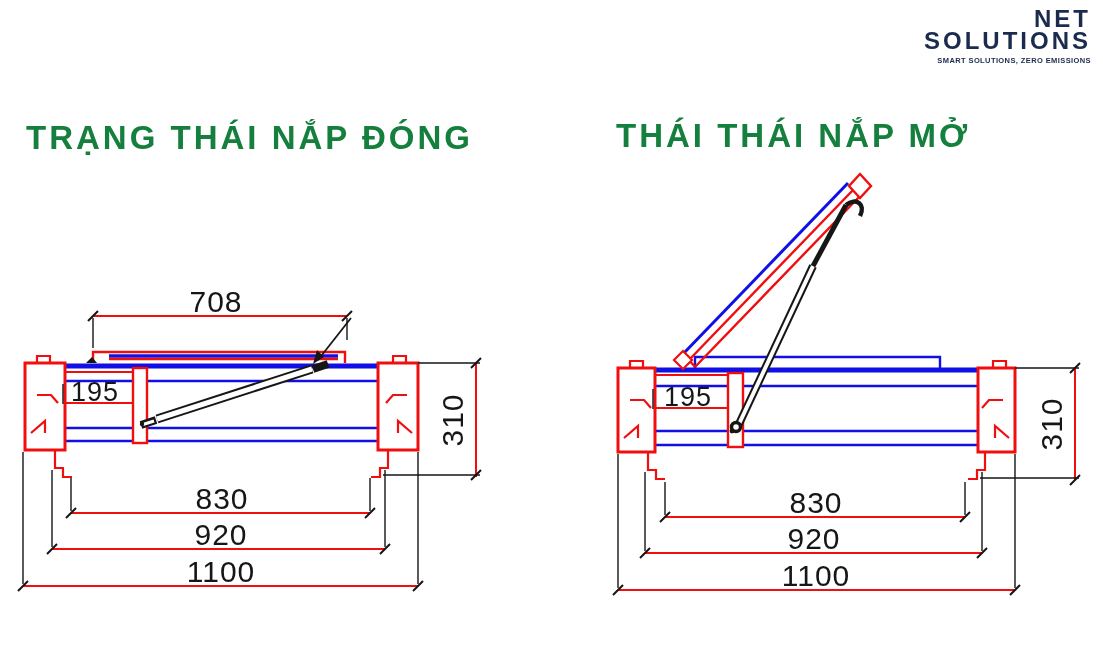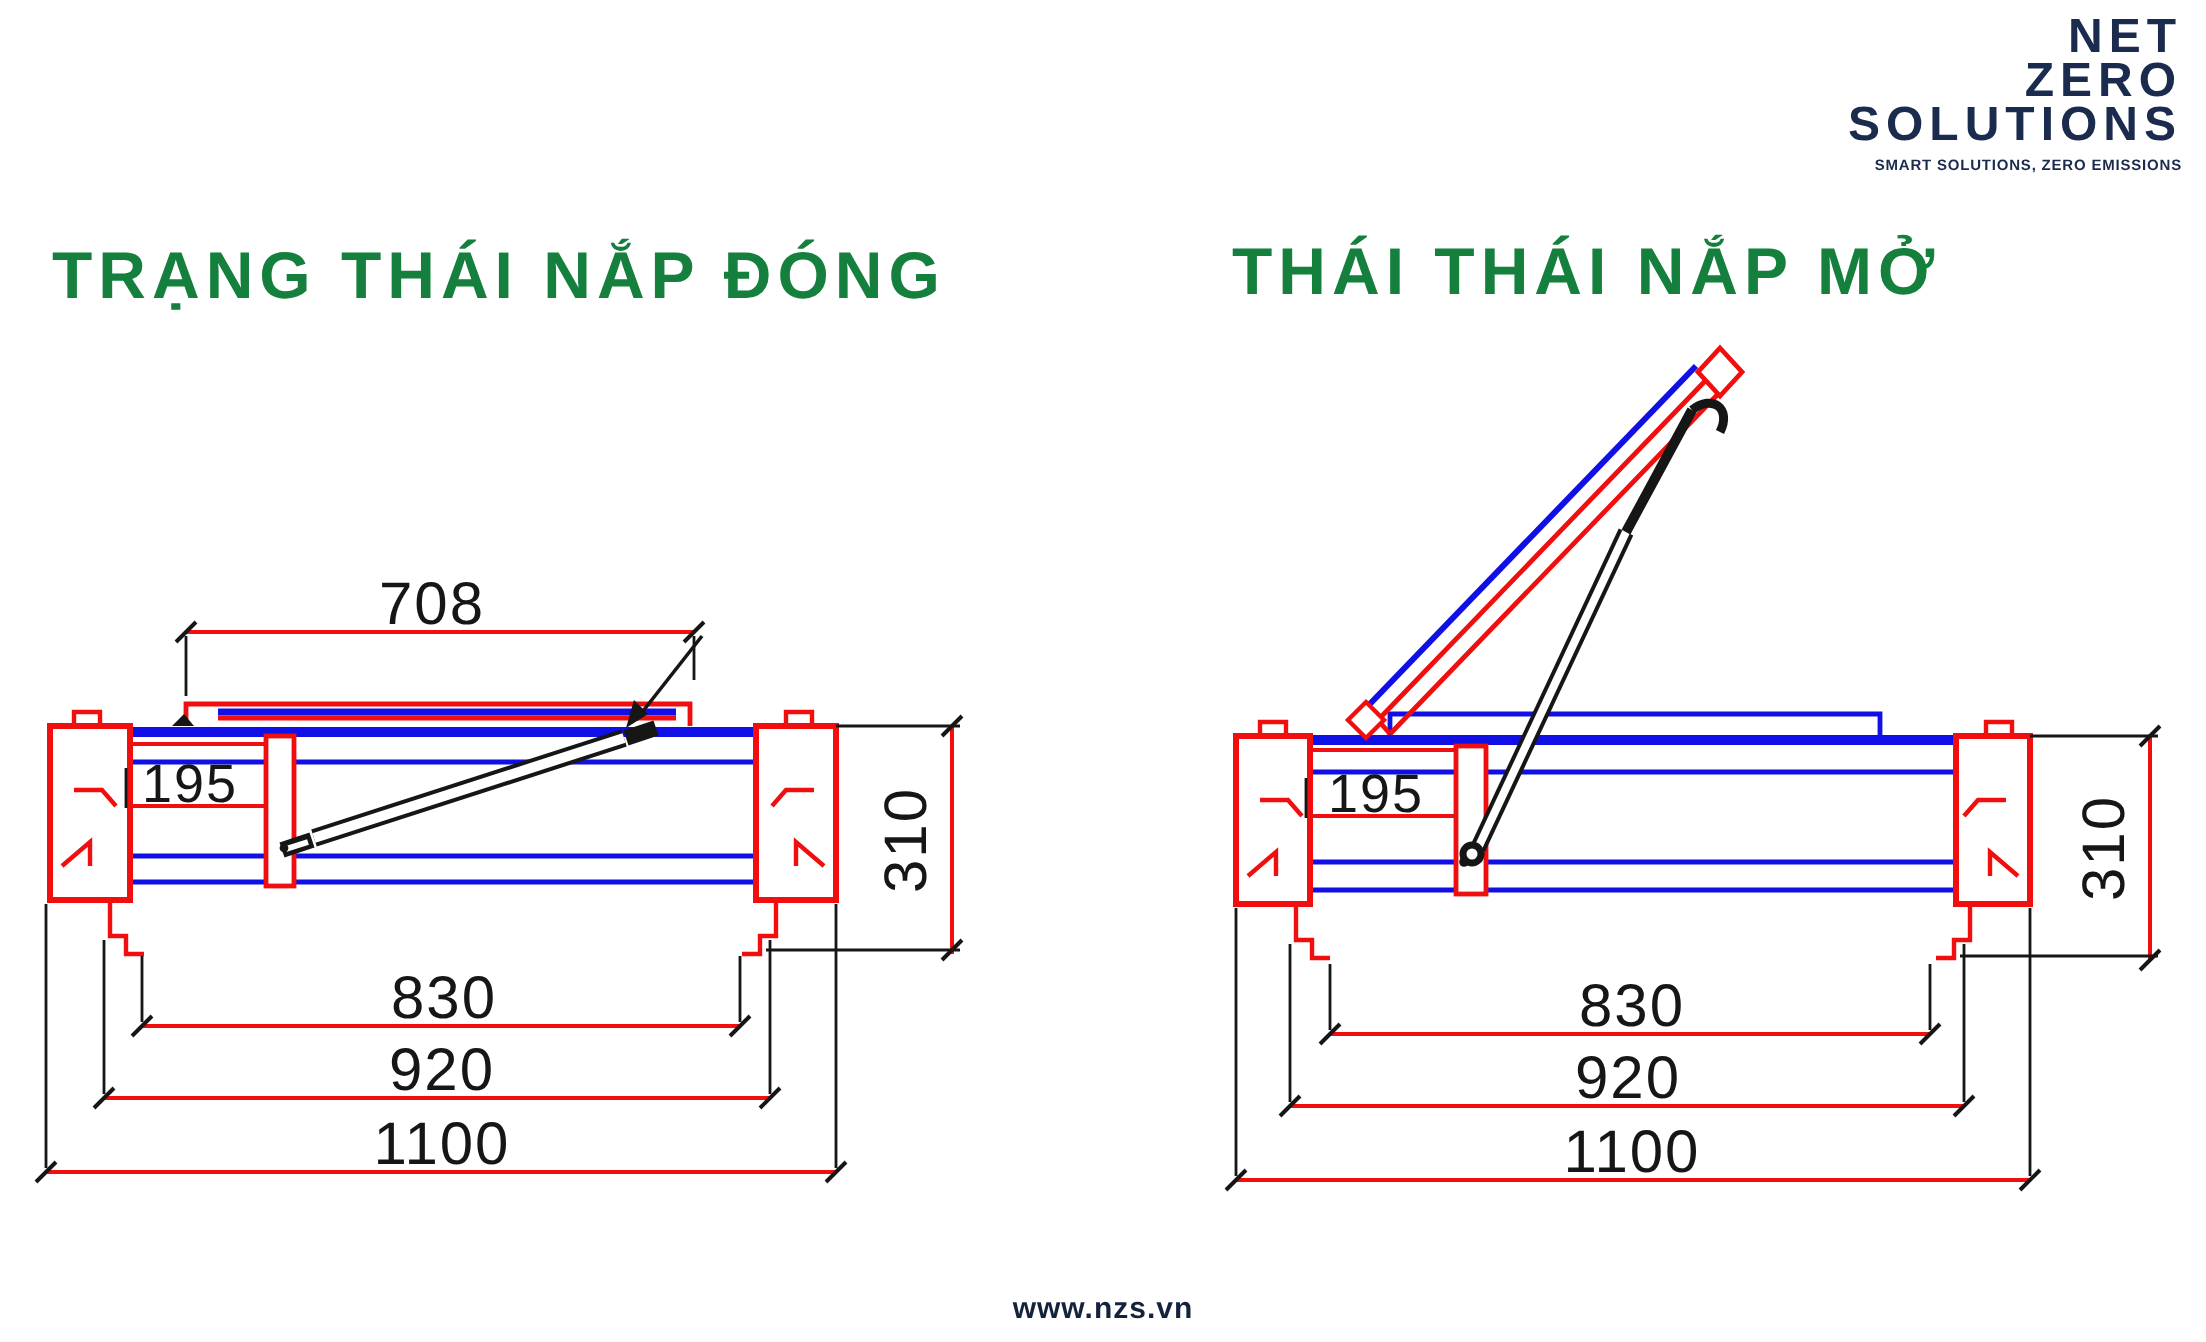--- a/index.html
+++ b/index.html
@@ -32,21 +32,20 @@
     font-size:27px;fill:#161616;letter-spacing:1px;
   }
 </style>
 </head>
 <body>
 
 <div id="stage">
 
   <div class="brand">
     <div class="line">NET</div>
-    <div class="line">ZERO</div>
     <div class="line">SOLUTIONS</div>
     <div class="tagline">SMART SOLUTIONS, ZERO EMISSIONS</div>
   </div>
 
   <div id="title-closed" class="diagram-title">TRẠNG THÁI NẮP ĐÓNG</div>
   <div id="title-open" class="diagram-title">THÁI THÁI NẮP MỞ</div>
 
   <svg width="1103" height="671" viewBox="0 0 1103 671">
 
     <g>
@@ -150,14 +149,13 @@
                M613,595 L623,585  M1010,595 L1020,585" stroke="#161616" stroke-width="2" fill="none"></path>
 
       <text class="dim-small" x="688" y="406" text-anchor="middle">195</text>
       <text class="dim" transform="translate(1062,424) rotate(-90)" text-anchor="middle">310</text>
       <text class="dim" x="816" y="513" text-anchor="middle">830</text>
       <text class="dim" x="814" y="549" text-anchor="middle">920</text>
       <text class="dim" x="816" y="586" text-anchor="middle">1100</text>
     </g>
   </svg>
 
-  <div class="footer">www.nzs.vn</div>
 </div>
 
 </body></html>

